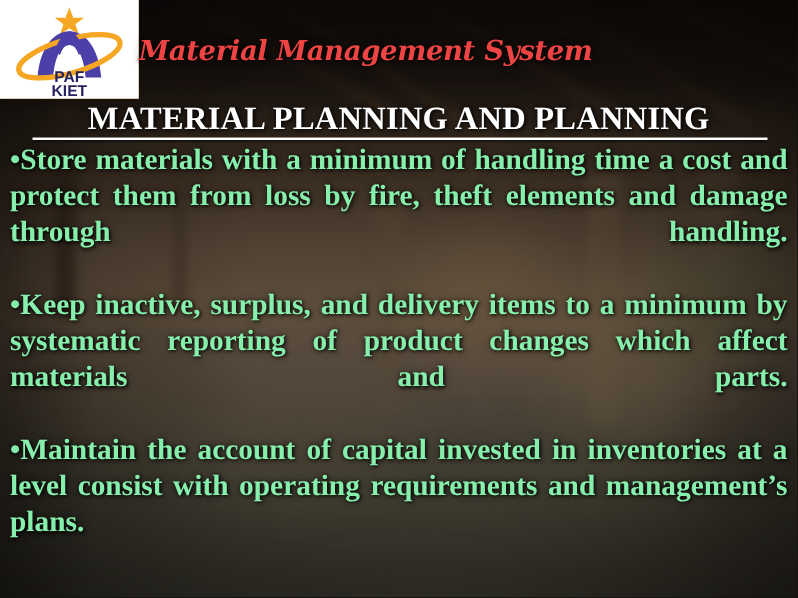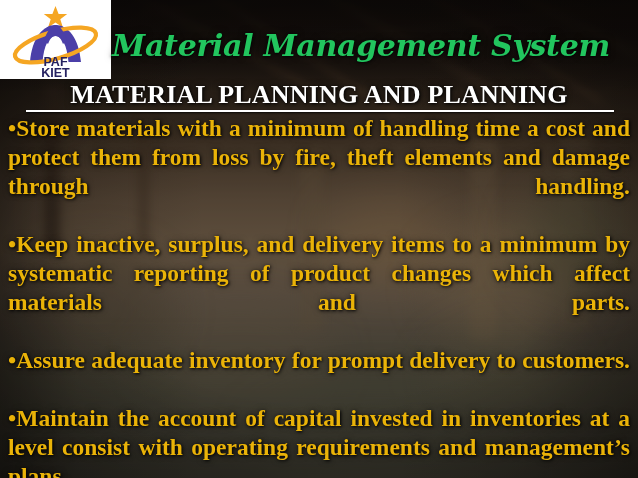--- a/index.html
+++ b/index.html
@@ -115,23 +115,22 @@
     background: #fdba74;
     overflow: hidden;
   }
   .logo-mark { position: absolute; left: 0; top: 0; width: 111px; height: 79px; }
 
   
   .slide-title {
     position: absolute;
     left: 111px; top: 28px;
     width: 500px;
-    text-align: center;
-    color: #22c55e;
-    font-size: 30px;
+    color: #ef4444;
+    font-size: 22px;
     font-style: italic;
     font-weight: 700;
     letter-spacing: -0.3px;
     font-family: "DejaVu Serif", "Liberation Serif", serif;
     text-shadow: 0 1px 3px rgba(0,0,0,0.85), 0 0 7px rgba(0,0,0,0.55);
     white-space: nowrap;
   }
 
   
   .heading {
@@ -154,21 +153,21 @@
     box-shadow: 0 1px 2px rgba(0,0,0,0.8);
   }
 
   
   .body-list {
     position: absolute;
     left: 8px; top: 114px;
     width: 622px;
   }
   .bullet-item {
-    color: #eab308;
+    color: #86efac;
     font-size: 23.5px;
     font-weight: 700;
     line-height: 29px;
     text-align: justify;
     text-justify: inter-word;
     text-shadow: 1px 1px 3px rgba(0,0,0,0.9), 0 0 6px rgba(0,0,0,0.55);
     margin: 0 0 0 0;
   }
   .bullet-item::after {
     content: "";
@@ -228,18 +227,17 @@
     </div>
 
     <div class="slide-title">Material Management System</div>
 
     <div class="heading">MATERIAL PLANNING AND PLANNING</div>
     <div class="heading-rule"></div>
 
     <div class="body-list">
       <p class="bullet-item"><span>•</span><span>Store materials with a minimum of handling time a cost and protect them from loss by fire, theft elements and damage through handling.</span></p>
       <p class="bullet-item"><span>•</span><span>Keep inactive, surplus, and delivery items to a minimum by systematic reporting of product changes which affect materials and parts.</span></p>
-      <p class="bullet-item"><span>•</span><span>Assure adequate inventory for prompt delivery to customers.</span></p>
       <p class="bullet-item"><span>•</span><span>Maintain the account of capital invested in inventories at a level consist with operating requirements and management’s plans.</span></p>
     </div>
 
   </div>
 </div>
 
 </body></html>

